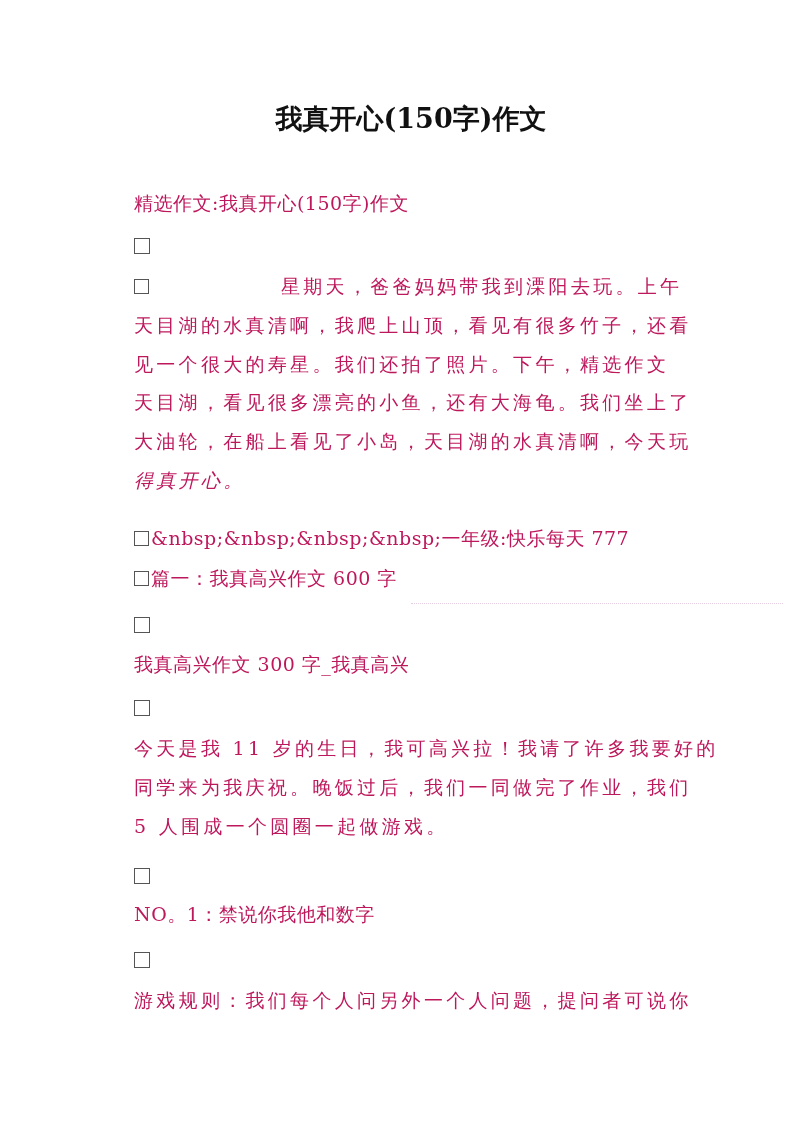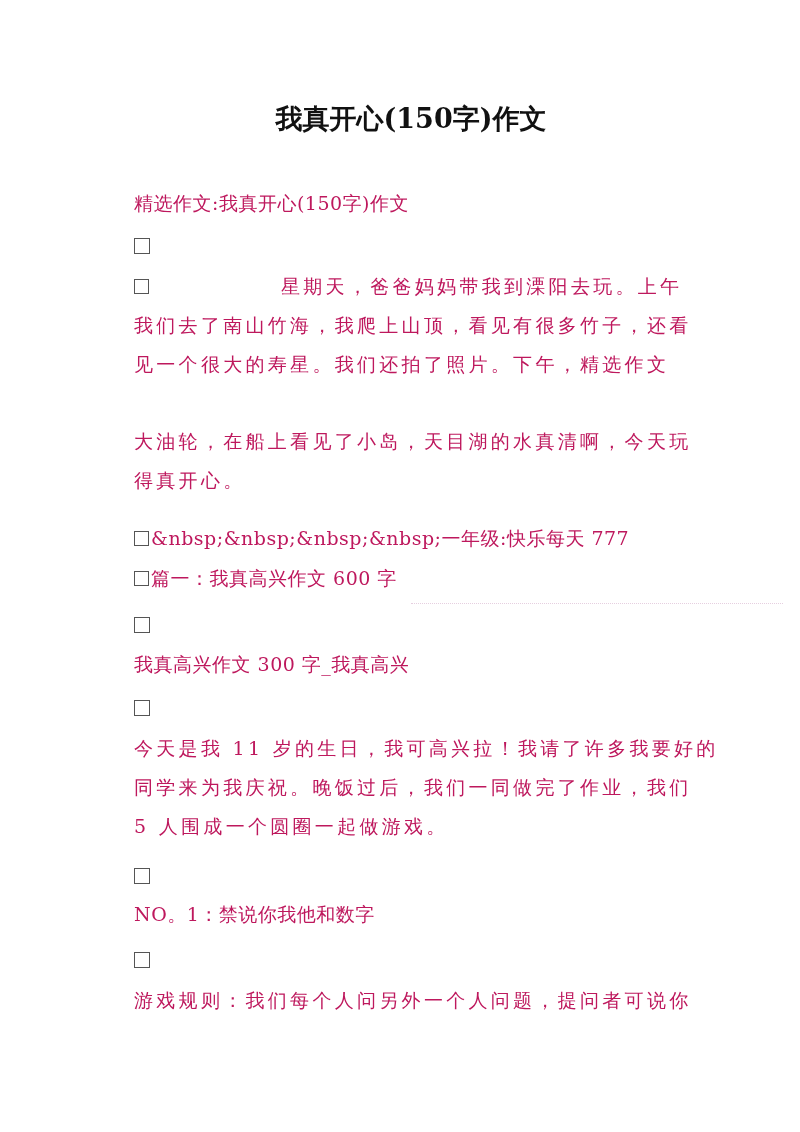--- a/index.html
+++ b/index.html
@@ -23,24 +23,25 @@
 
 <div class="page">
 
   <div class="title">我真开心(150字)作文</div>
 
   <div class="line tight" style="top:190px;">精选作文:我真开心(150字)作文</div>
 
   <div class="box-only" style="top:238px;"></div>
 
   <div class="line" style="top:273px;"><span class="box"></span><span class="indent"></span><span>星期天，爸爸妈妈带我到溧阳去玩。上午</span></div>
-  <div class="line" style="top:312px;">我们去了南山竹海，我爬上山顶，看见有很多竹子，还看</div>
+  <div class="line" style="top:312px;">天目湖的水真清啊，我爬上山顶，看见有很多竹子，还看</div>
   <div class="line" style="top:351px;">见一个很大的寿星。我们还拍了照片。下午，精选作文</div>
+  <div class="line" style="top:389px;">天目湖，看见很多漂亮的小鱼，还有大海龟。我们坐上了</div>
   <div class="line" style="top:428px;">大油轮，在船上看见了小岛，天目湖的水真清啊，今天玩</div>
-  <div class="line" style="top:467px;">得真开心。</div>
+  <div class="line" style="top:467px;font-style:italic;">得真开心。</div>
 
   <div class="line tight" style="top:525px;"><span class="box"></span><span>&amp;nbsp;&amp;nbsp;&amp;nbsp;&amp;nbsp;一年级:快乐每天 777</span></div>
 
   <div class="line tight" style="top:565px;"><span class="box"></span><span>篇一：我真高兴作文 600 字</span></div>
 
   <div class="dotted"></div>
 
   <div class="box-only" style="top:617px;"></div>
 
   <div class="line tight" style="top:651px;">我真高兴作文 300 字_我真高兴</div>

